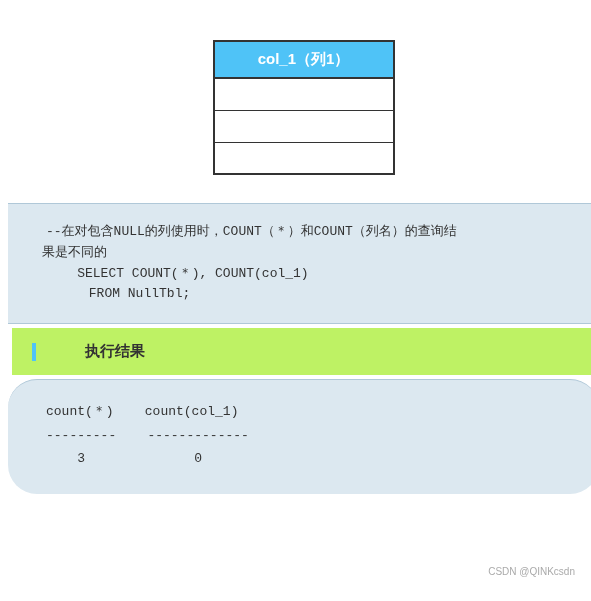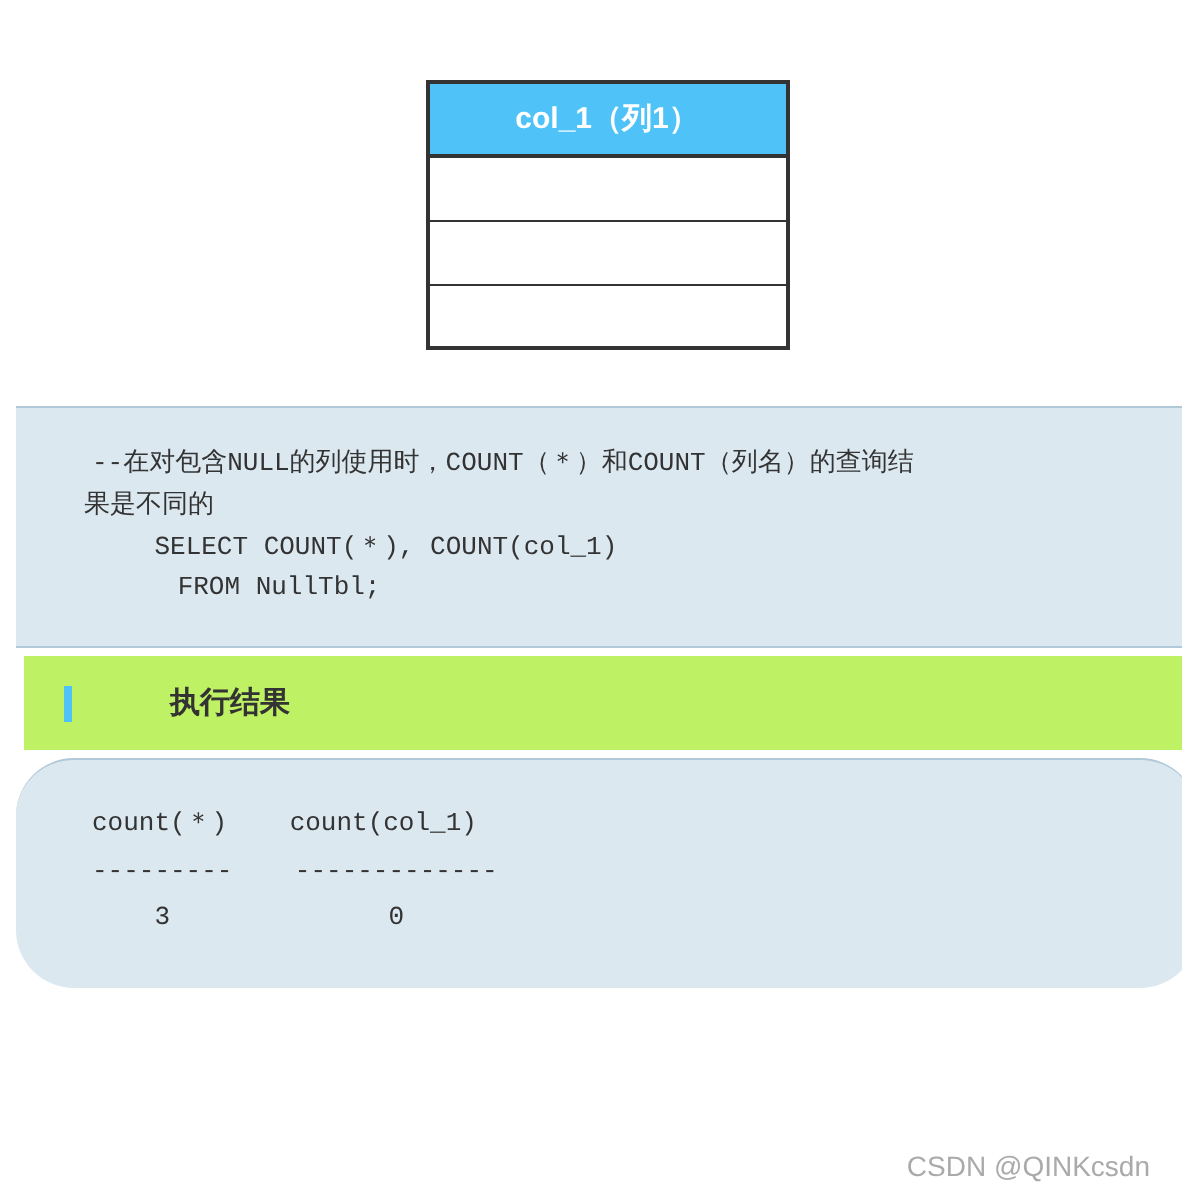--- a/index.html
+++ b/index.html
@@ -90,24 +90,24 @@
 
     .result-section pre {
       font-family: 'Courier New', Courier, monospace;
       font-size: 13px;
       color: #333;
       line-height: 1.8;
     }
 
     .watermark {
       position: fixed;
-      bottom: 6px;
+      bottom: 20px;
       right: 12px;
       font-family: Arial, sans-serif;
-      font-size: 14px;
+      font-size: 10px;
       color: #aaa;
     }
   </style>
 </head>
 <body>
 
 <div class="top-section">
   <table class="table-visual">
     <thead>
       <tr>

